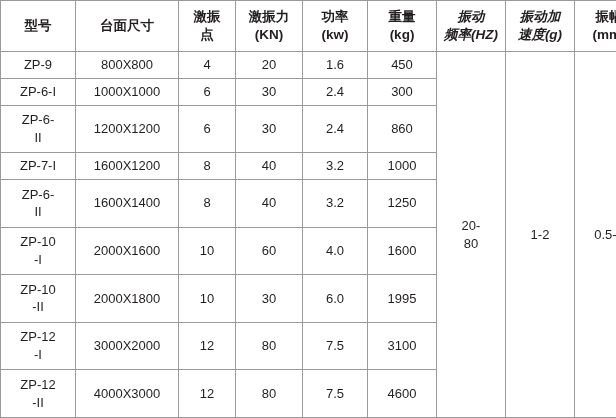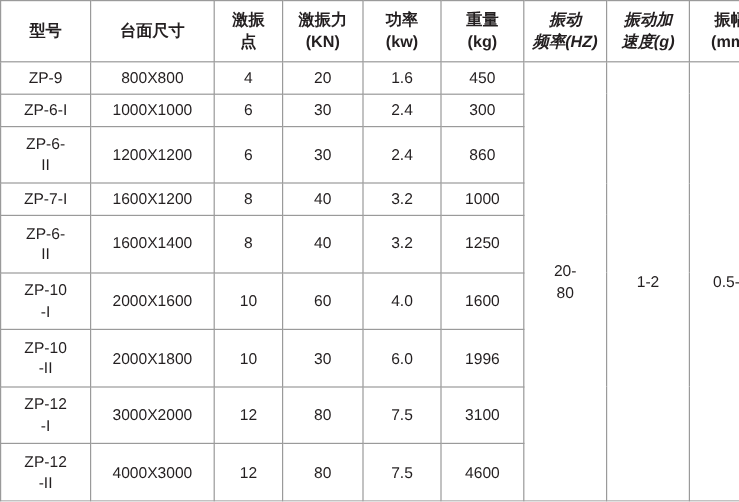--- a/index.html
+++ b/index.html
@@ -168,21 +168,21 @@
 
     <tr>
       <td>
         <div>ZP-10</div>
         <div>-II</div>
       </td>
       <td>2000X1800</td>
       <td>10</td>
       <td>30</td>
       <td>6.0</td>
-      <td>1996</td>
+      <td>1995</td>
     </tr>
 
     <tr>
       <td>
         <div>ZP-12</div>
         <div>-I</div>
       </td>
       <td>3000X2000</td>
       <td>12</td>
       <td>80</td>

